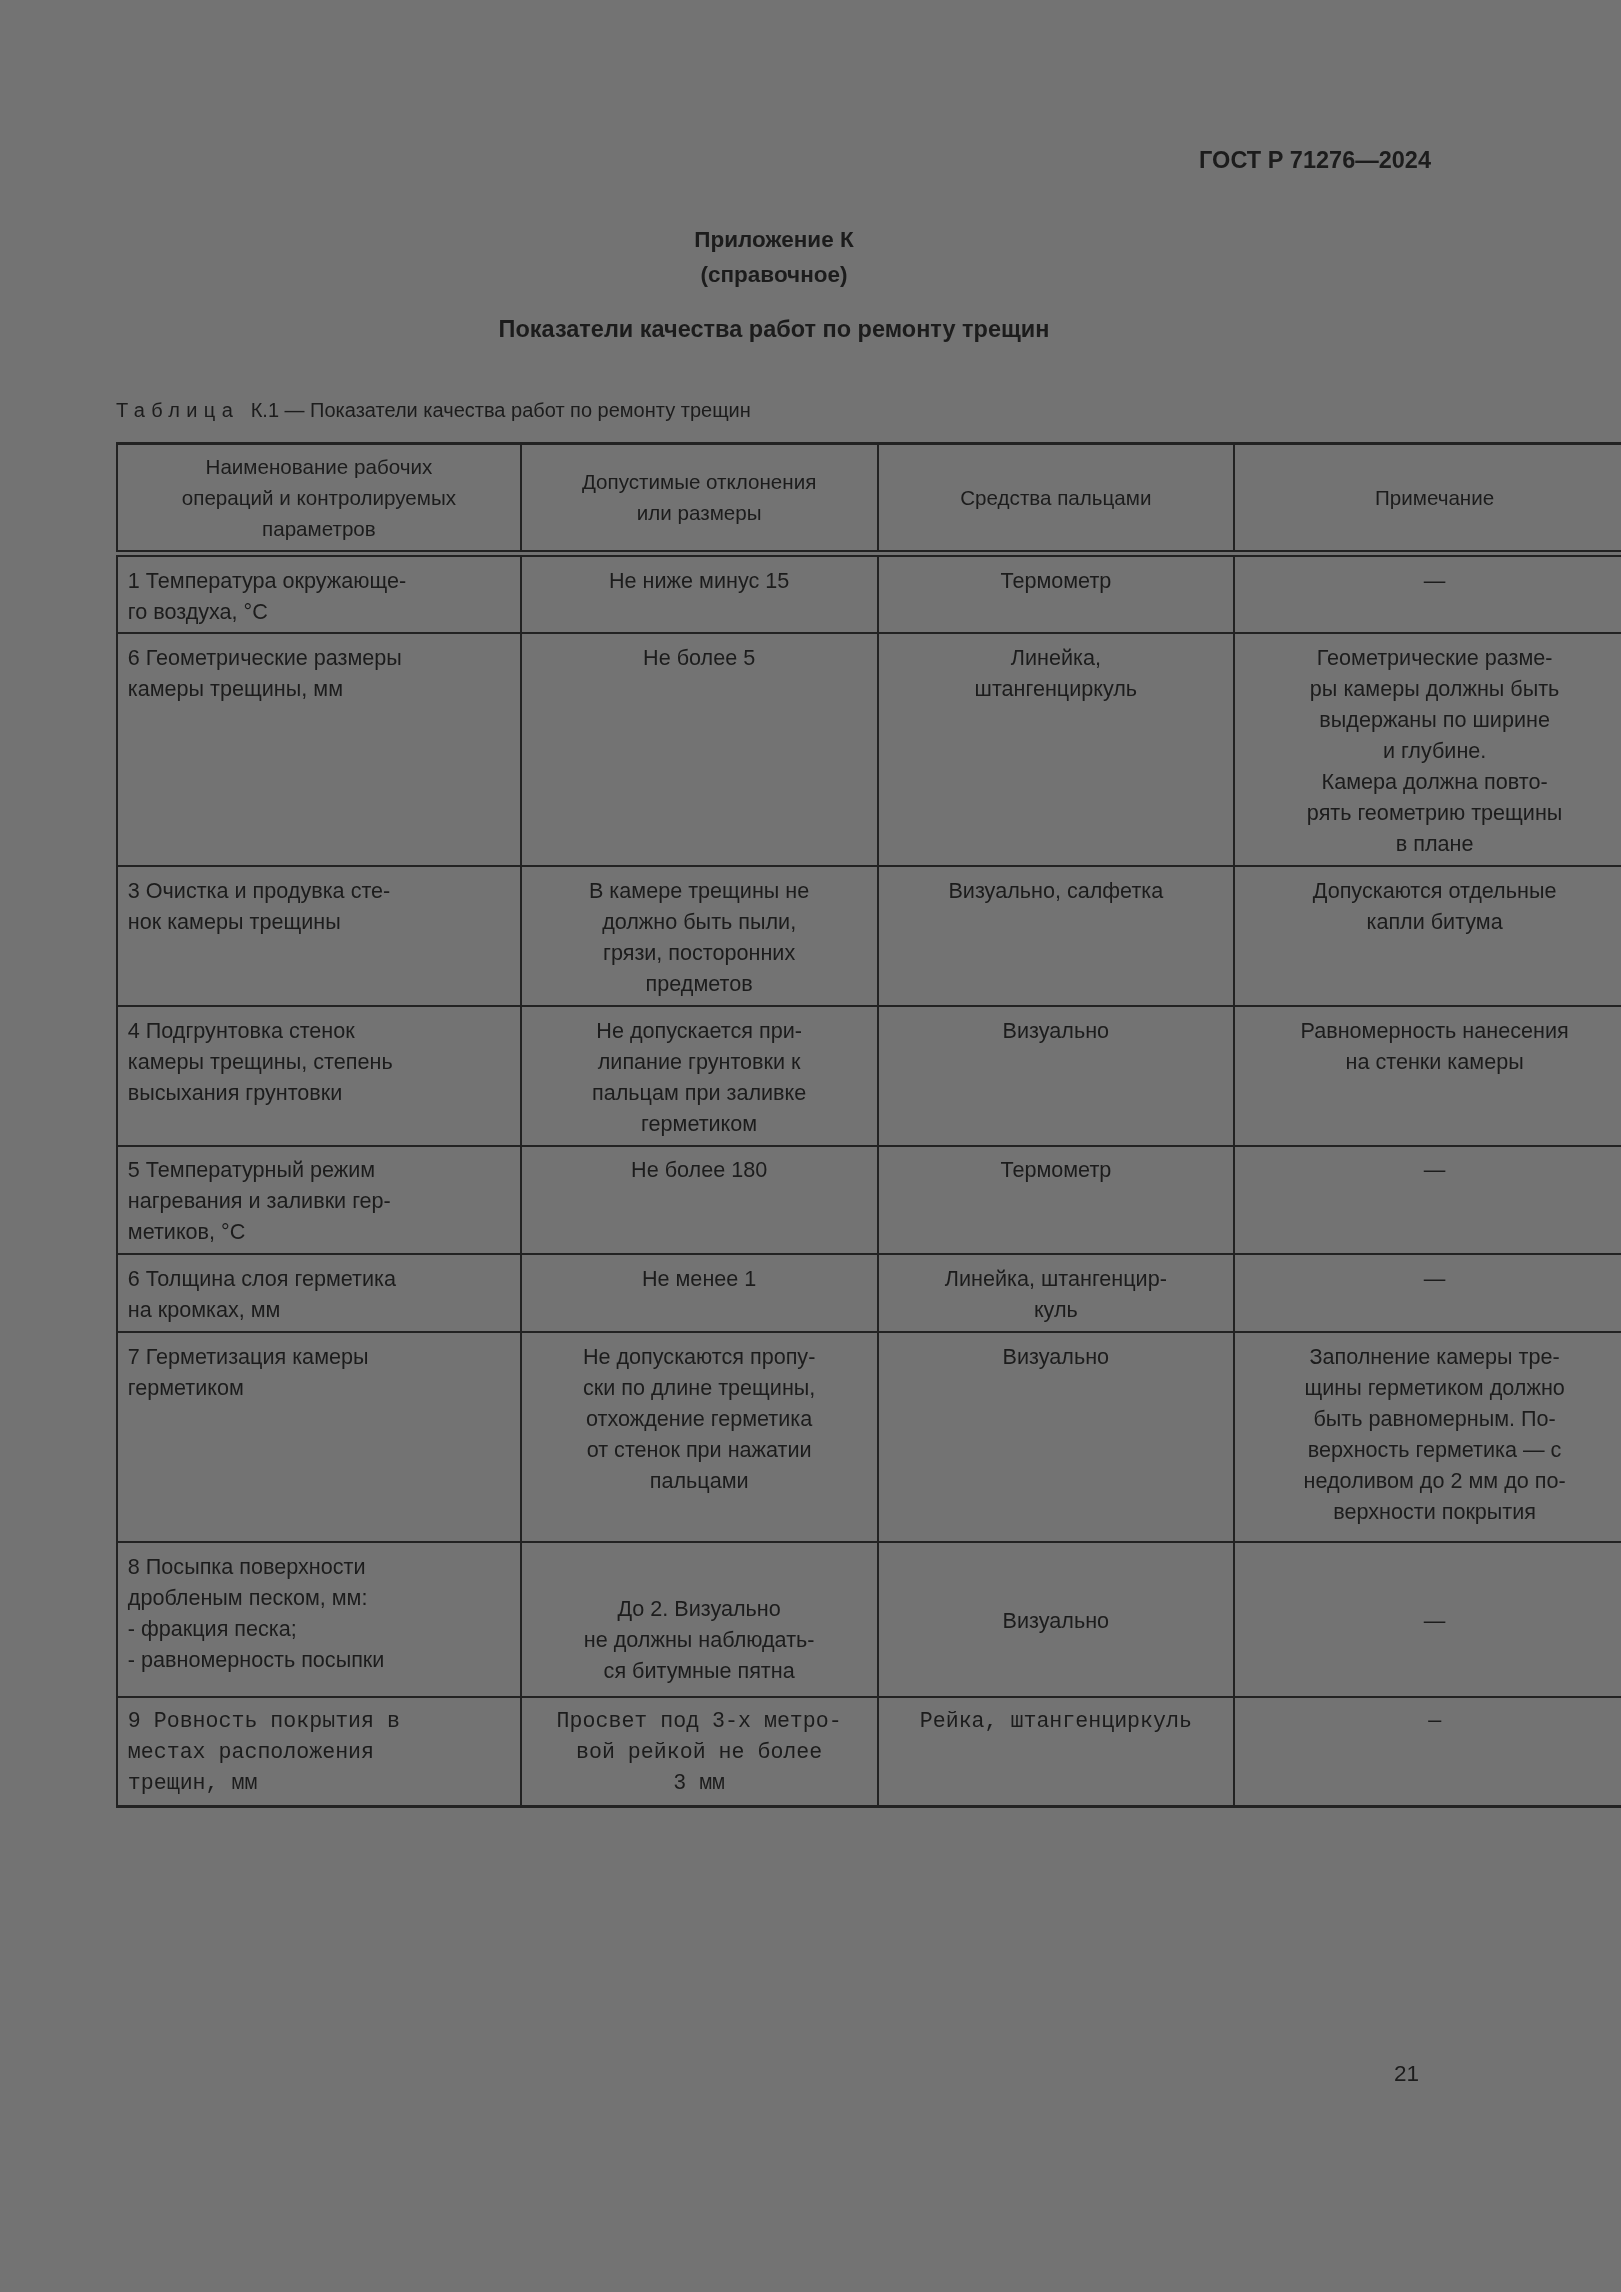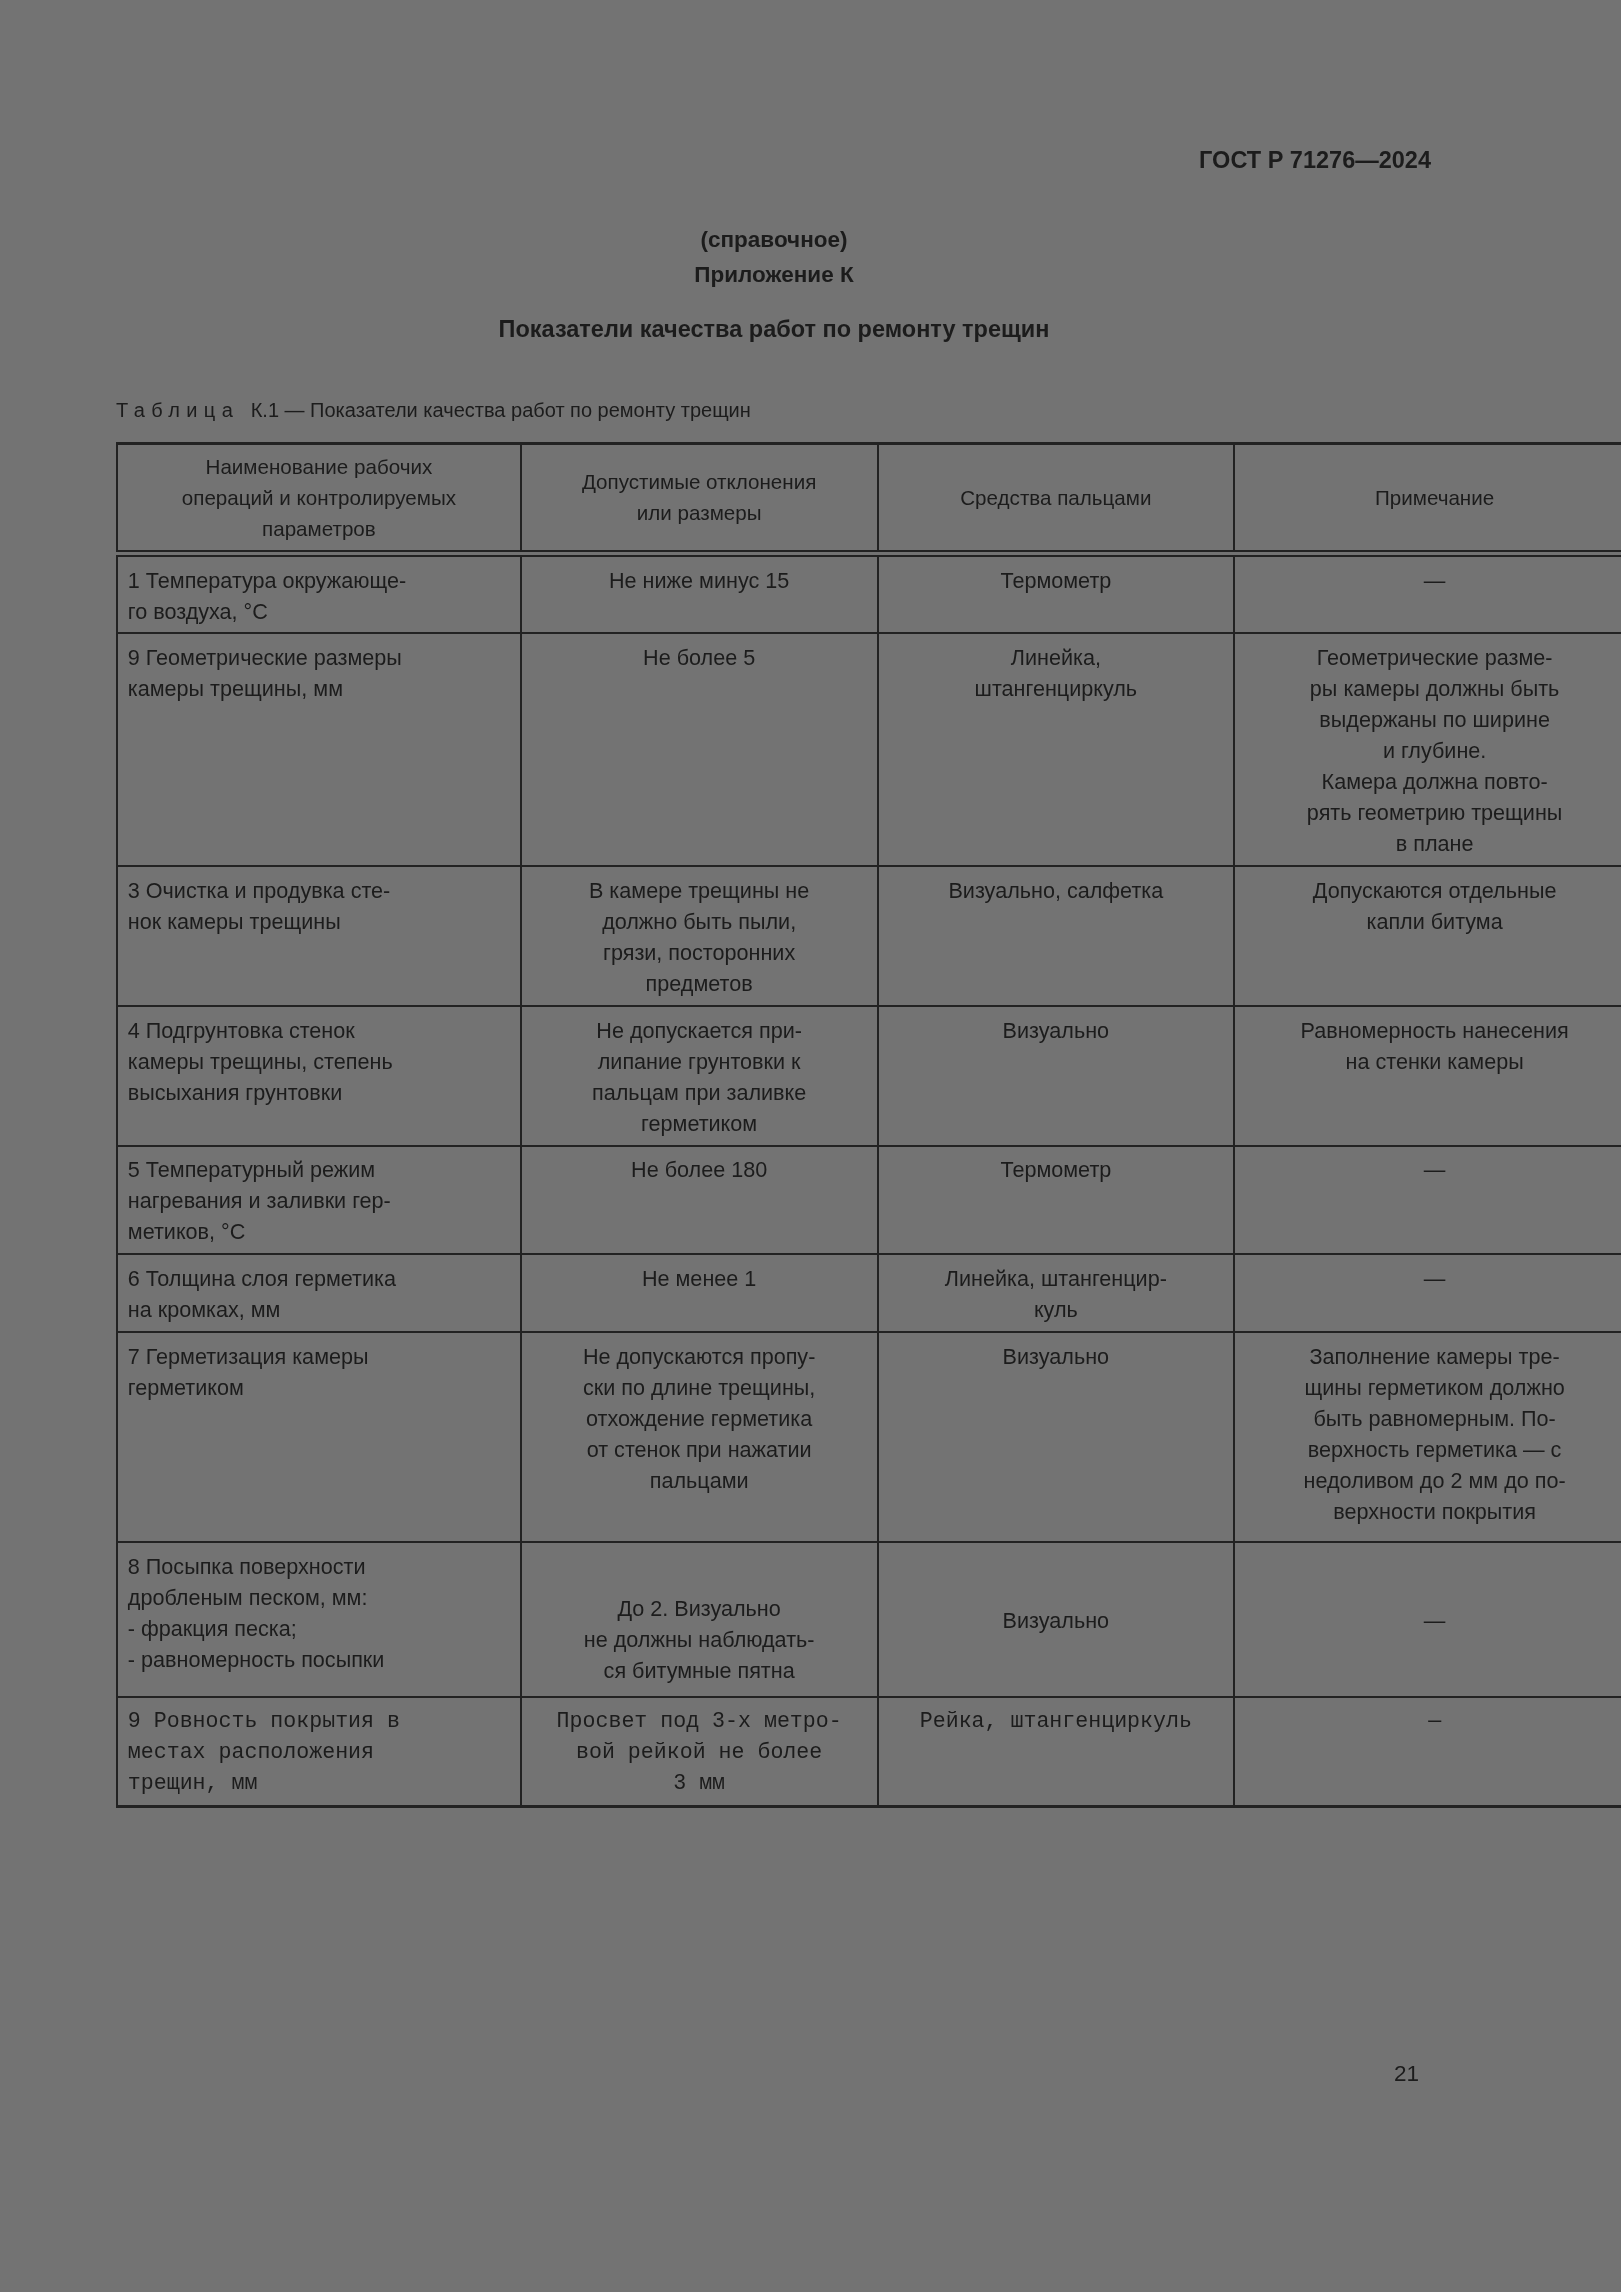--- a/index.html
+++ b/index.html
@@ -112,22 +112,22 @@
   }
 </style>
 </head>
 <body>
 
 <div class="sheet">
 
   <div class="doc-code">ГОСТ Р 71276—2024</div>
 
   <div class="appendix">
+    <div>Приложение К</div>
     <div>(справочное)</div>
-    <div>Приложение К</div>
   </div>
 
   <div class="section-title">Показатели качества работ по ремонту трещин</div>
 
   <div class="table-caption">
     <span class="caption-word">Таблица</span>
     <span class="caption-rest">К.1 — Показатели качества работ по ремонту трещин</span>
   </div>
 
   <table class="quality">
@@ -150,21 +150,21 @@
     </thead>
     <tbody>
       <tr>
         <td class="c0">1 Температура окружающе-
 го воздуха, °С</td>
         <td class="c1">Не ниже минус 15</td>
         <td class="c2">Термометр</td>
         <td class="c3">—</td>
       </tr>
       <tr>
-        <td class="c0">9 Геометрические размеры
+        <td class="c0">6 Геометрические размеры
 камеры трещины, мм</td>
         <td class="c1">Не более 5</td>
         <td class="c2">Линейка,
 штангенциркуль</td>
         <td class="c3">Геометрические разме-
 ры камеры должны быть
 выдержаны по ширине
 и глубине.
 Камера должна повто-
 рять геометрию трещины

